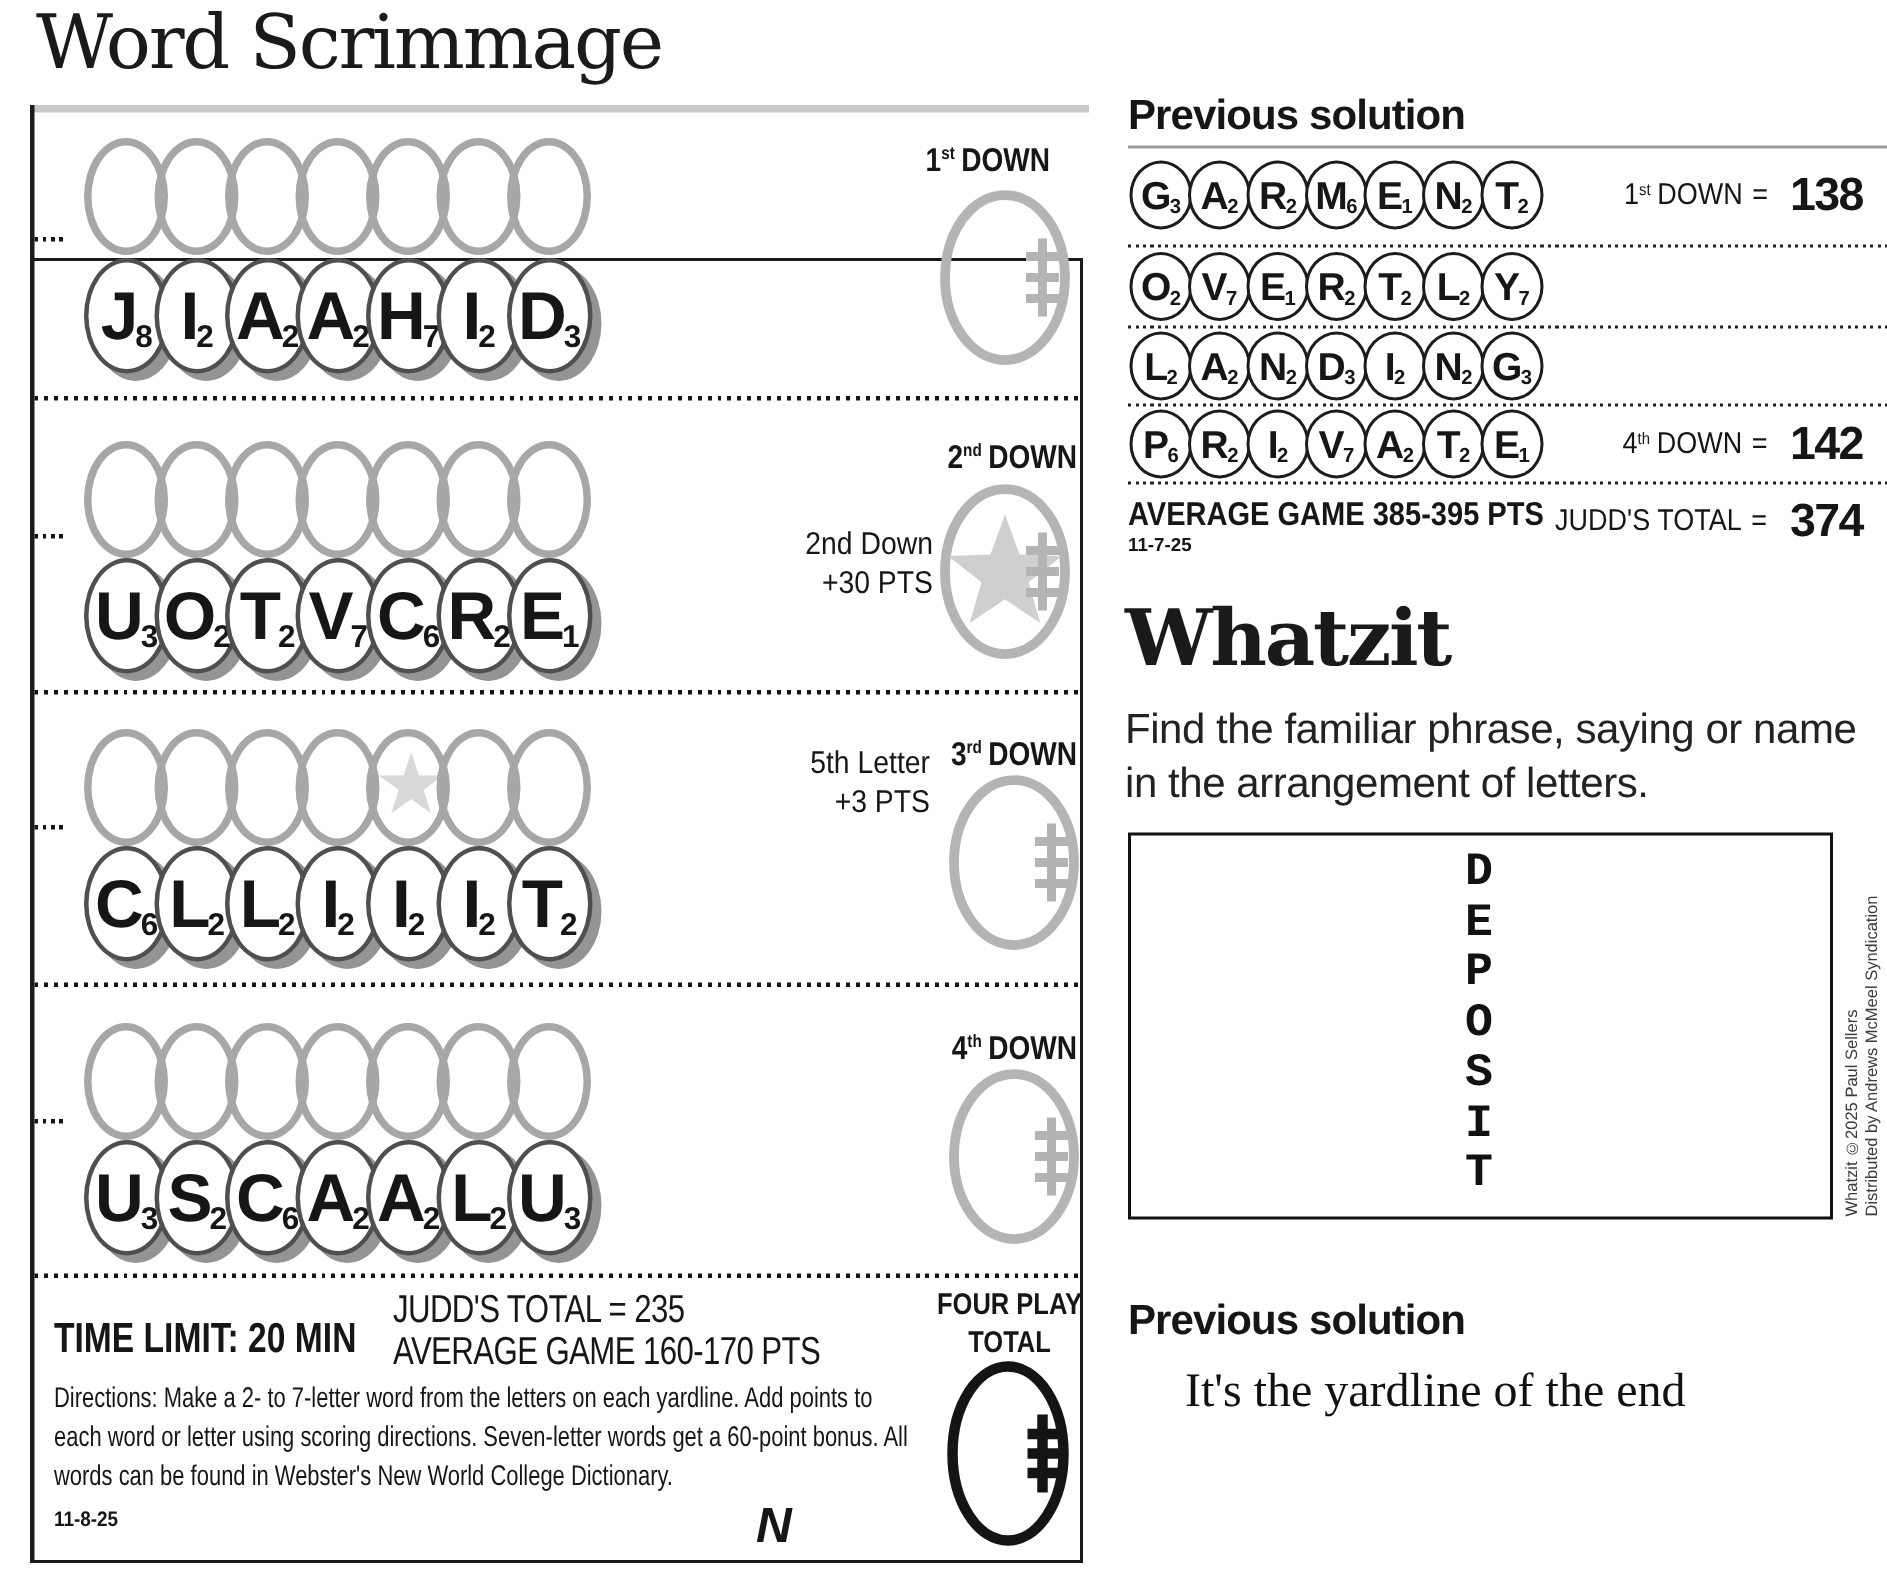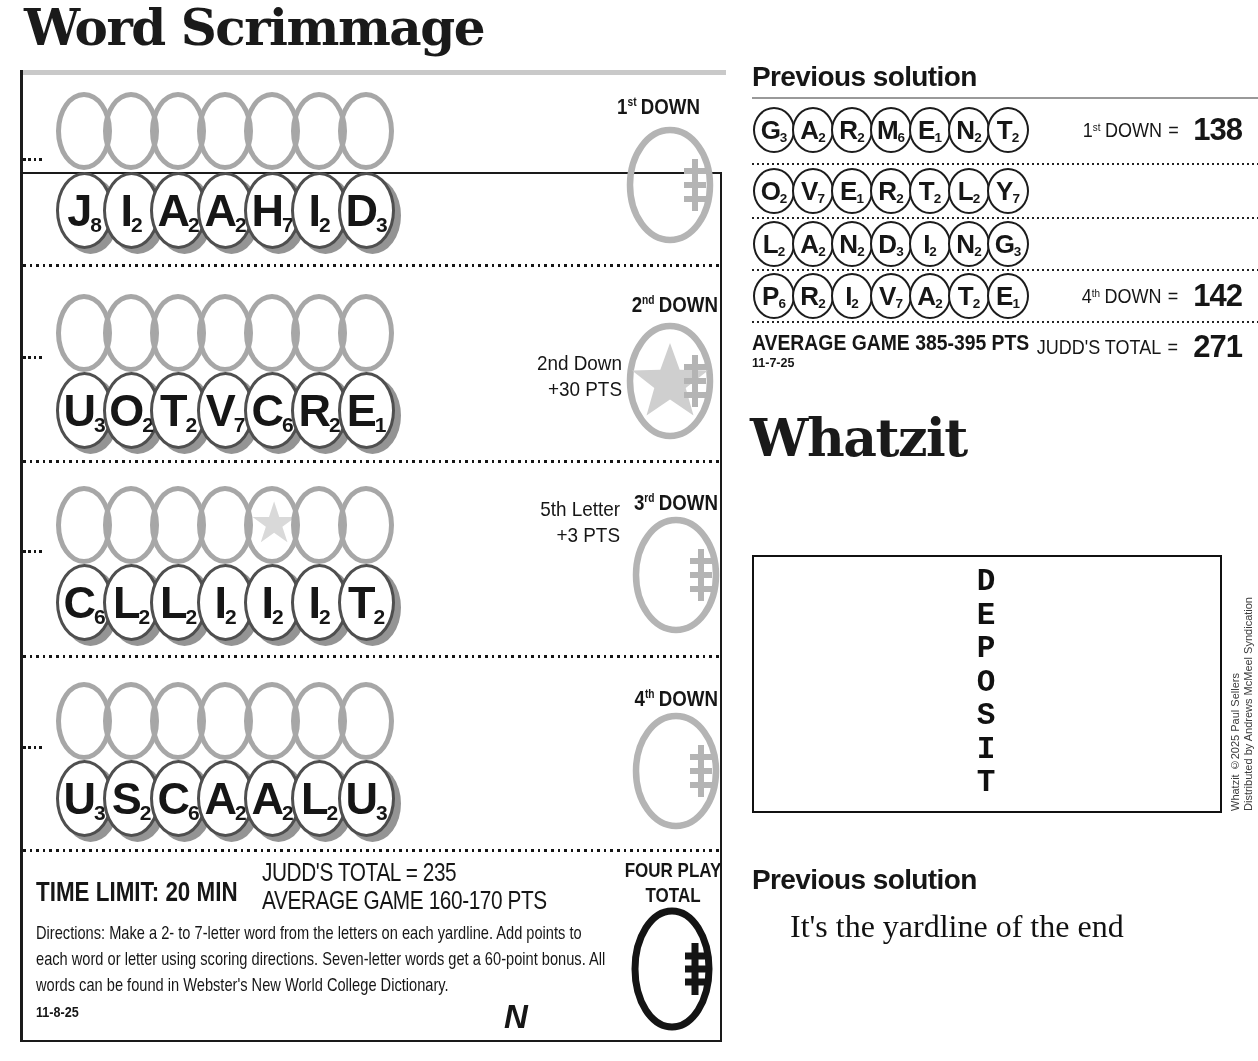--- a/index.html
+++ b/index.html
@@ -1,21 +1,21 @@
 <!DOCTYPE html>
 <html><head>
 <meta charset="utf-8">
 <style>
   html,body { margin:0; padding:0; background:#fff; }
   .page { position:relative; width:1258px; height:1061px; background:#fff; overflow:hidden;
           font-family:"Liberation Sans", sans-serif; color:#161616; }
   .abs { position:absolute; }
 
   
-  .big-title { font-family:"DejaVu Serif", serif; font-weight:bold; letter-spacing:-1.5px;
+  .big-title { font-family:"DejaVu Serif", serif; font-weight:normal; letter-spacing:-1.5px;
                font-size:50px; line-height:1; margin:0; color:#1a1a1a; }
   .sub-head  { font-weight:bold; font-size:28px; letter-spacing:-0.6px; line-height:1; margin:0; }
 
   
   .topbar   { left:20px; top:70px; width:706px; height:5px; background:#c9c9c9; }
   .leftrule { left:20px; top:70px; width:3px;  height:972px; background:#1c1c1c; }
   .mainbox  { left:20px; top:172px; width:702px; height:870px; border:2.5px solid #1a1a1a; box-sizing:border-box; }
   .wz-box   { left:752px; top:555px; width:470px; height:258px; border:2.5px solid #111; box-sizing:border-box; }
 
   .dotline  { height:3px; background-image:repeating-linear-gradient(90deg,#151515 0,#151515 2.6px,transparent 2.6px,transparent 6.6px); }
@@ -453,24 +453,25 @@
   <div class="abs sol-result" style="top:276px;">
     <span class="res-label"><span>4</span><sup>th</sup><span class="rlw">DOWN</span><span class="rle">=</span></span>
     <span class="res-val">142</span>
   </div>
   <div class="abs dotline fine" style="left:752px; top:321px; width:506px;"></div>
 
   <div class="abs avg2" style="left:752px; top:330px;">AVERAGE GAME 385-395 PTS</div>
   <div class="abs date2" style="left:752px; top:356px;">11-7-25</div>
   <div class="abs sol-result" style="top:327px;">
     <span class="res-label"><span>JUDD'S TOTAL</span><span class="rle">=</span></span>
-    <span class="res-val">271</span>
-  </div>
-
-  <h2 class="abs wz-title" style="left:750px; top:412px;">Whatzit</h2>
+    <span class="res-val">374</span>
+  </div>
+
+  <h2 class="abs wz-title" style="left:750px; top:400px;">Whatzit</h2>
+  <div class="abs wz-instr" style="left:750px; top:468px;">Find the familiar phrase, saying or name in the arrangement of letters.</div>
   <div class="abs wz-box"></div>
   <div class="abs wz-col">
     <div>D</div>
     <div>E</div>
     <div>P</div>
     <div>O</div>
     <div>S</div>
     <div>I</div>
     <div>T</div>
   </div>

